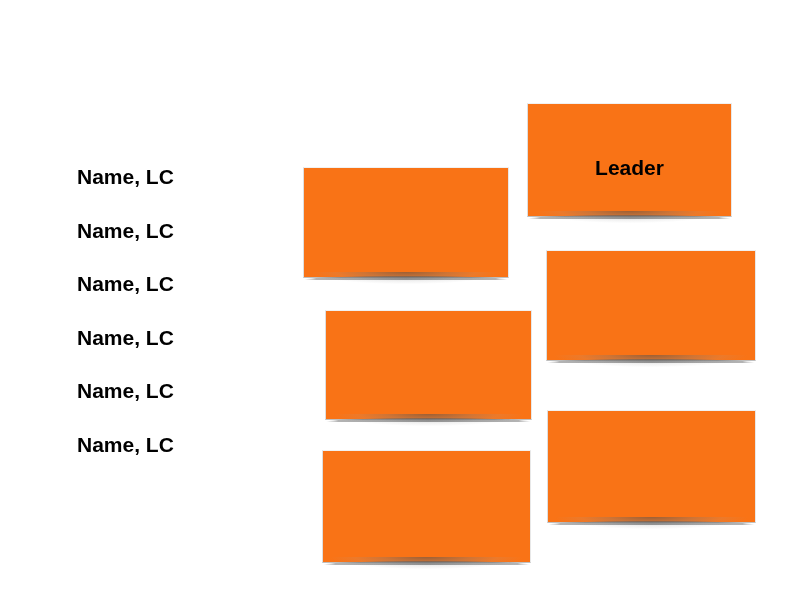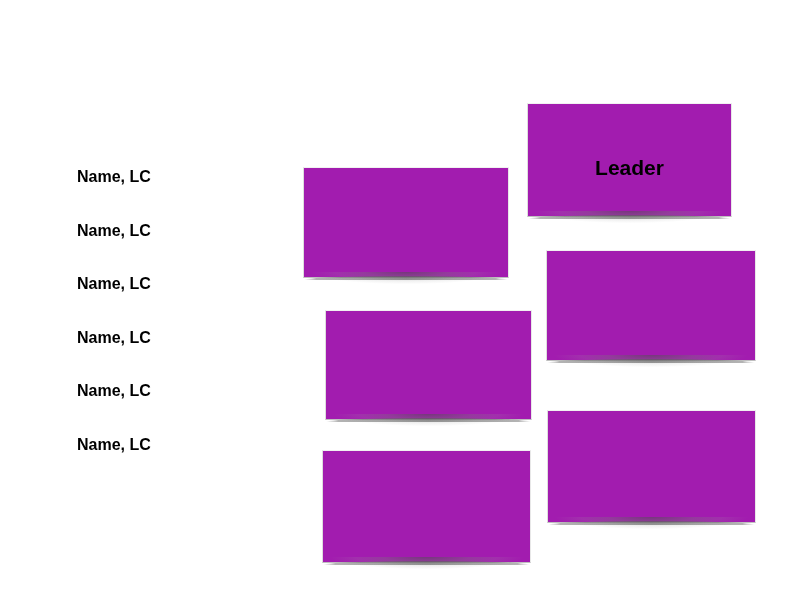--- a/index.html
+++ b/index.html
@@ -43,32 +43,32 @@
 
   
   .name-list {
     position: absolute;
     left: 77px;
     top: 165px;
     width: 200px;
   }
   .name-item {
     font-family: "Liberation Sans", sans-serif;
-    font-size: 16px;
+    font-size: 21px;
     font-weight: bold;
     color: #000000;
     line-height: 24px;
     height: 53.5px;
     white-space: pre;
   }
 
   
   .card {
     position: absolute;
-    background: #a21caf;
+    background: #f97316;
     border-top: 1px solid #f1f1f1;
     border-left: 1px solid #dedede;
     border-right: 1px solid #e8e8e8;
     border-bottom: 1px solid #bfbfbf;
     box-sizing: border-box;
     display: flex;
     align-items: center;
     justify-content: center;
   }
   

